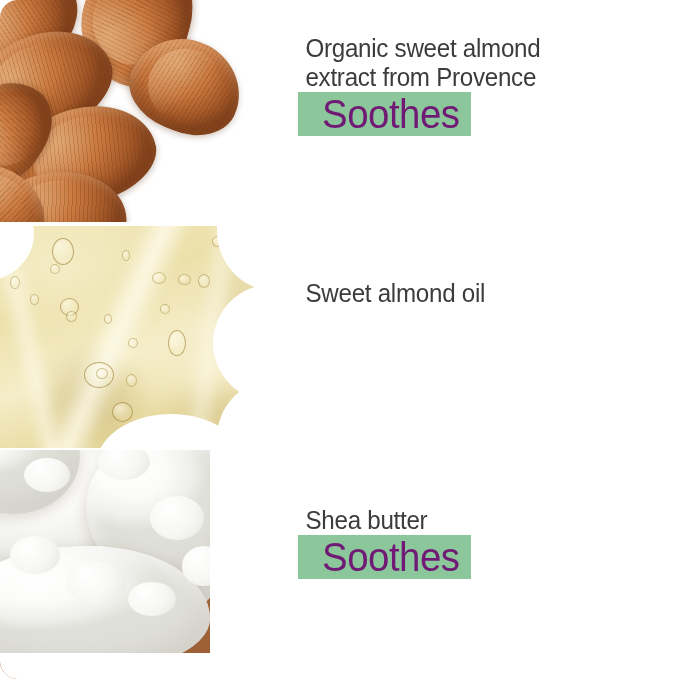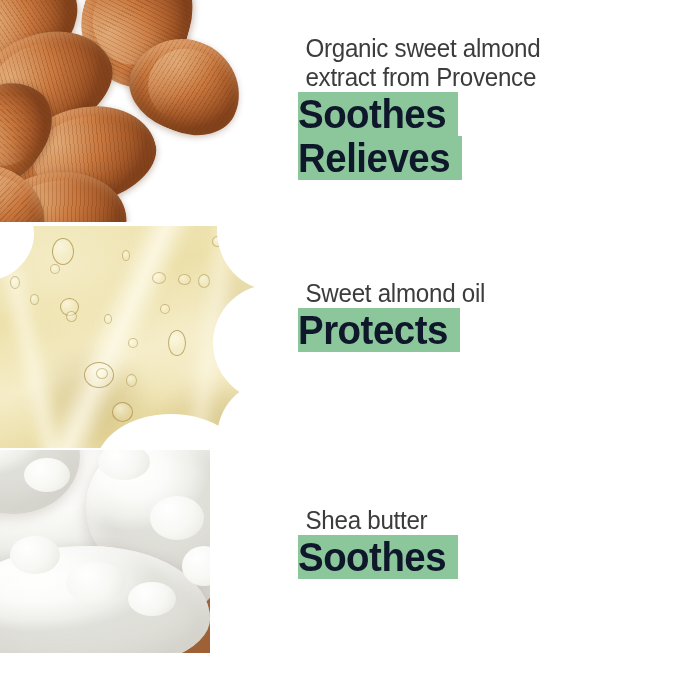--- a/index.html
+++ b/index.html
@@ -7,20 +7,21 @@
     padding: 0;
     background: #ffffff;
   }
   #page {
     position: relative;
     width: 679px;
     height: 679px;
     background: #ffffff;
     overflow: hidden;
     font-family: "Liberation Sans", sans-serif;
+    border-radius: 18px;
   }
 
   
   .photo-panel {
     position: absolute;
     left: 0;
     overflow: hidden;
     background: #ffffff;
   }
 
@@ -151,28 +152,28 @@
     font-weight: 400;
     line-height: 29px;
     letter-spacing: -0.3px;
     white-space: nowrap;
     transform: scaleX(.93);
     transform-origin: left center;
   }
   .hl-line {
     display: block;
     background: #8cc79c;
-    color: #0f172a;
+    color: #701a75;
     font-family: "Liberation Sans", sans-serif;
-    font-weight: 700;
+    font-weight: 400;
     font-size: 40px;
     line-height: 44px;
     letter-spacing: -0.5px;
     white-space: nowrap;
-    padding: 0 6px 0 0;
+    padding: 0 6px 0 24px;
     width: max-content;
     box-sizing: content-box;
   }
   .hl-line > span {
     display: inline-block;
     transform: scaleX(.96);
     transform-origin: left center;
   }
   .hl-wrap { display: block; }
 </style>
@@ -246,28 +247,26 @@
     <div class="lump" style="left:10px;  top:86px;  width:50px; height:38px;"></div>
     <div class="shea-cut" id="scut-r"></div>
     <div class="shea-cut" id="scut-b"></div>
   </div>
 
   <div class="block" id="block-1">
     <p class="caption">Organic sweet almond</p>
     <p class="caption">extract from Provence</p>
     <div class="hl-wrap">
       <div class="hl-line"><span>Soothes</span></div>
-      <div class="hl-line"><span>Relieves</span></div>
     </div>
   </div>
 
   <div class="block" id="block-2">
     <p class="caption">Sweet almond oil</p>
     <div class="hl-wrap">
-      <div class="hl-line"><span>Protects</span></div>
     </div>
   </div>
 
   <div class="block" id="block-3">
     <p class="caption">Shea butter</p>
     <div class="hl-wrap">
       <div class="hl-line"><span>Soothes</span></div>
     </div>
   </div>
 

